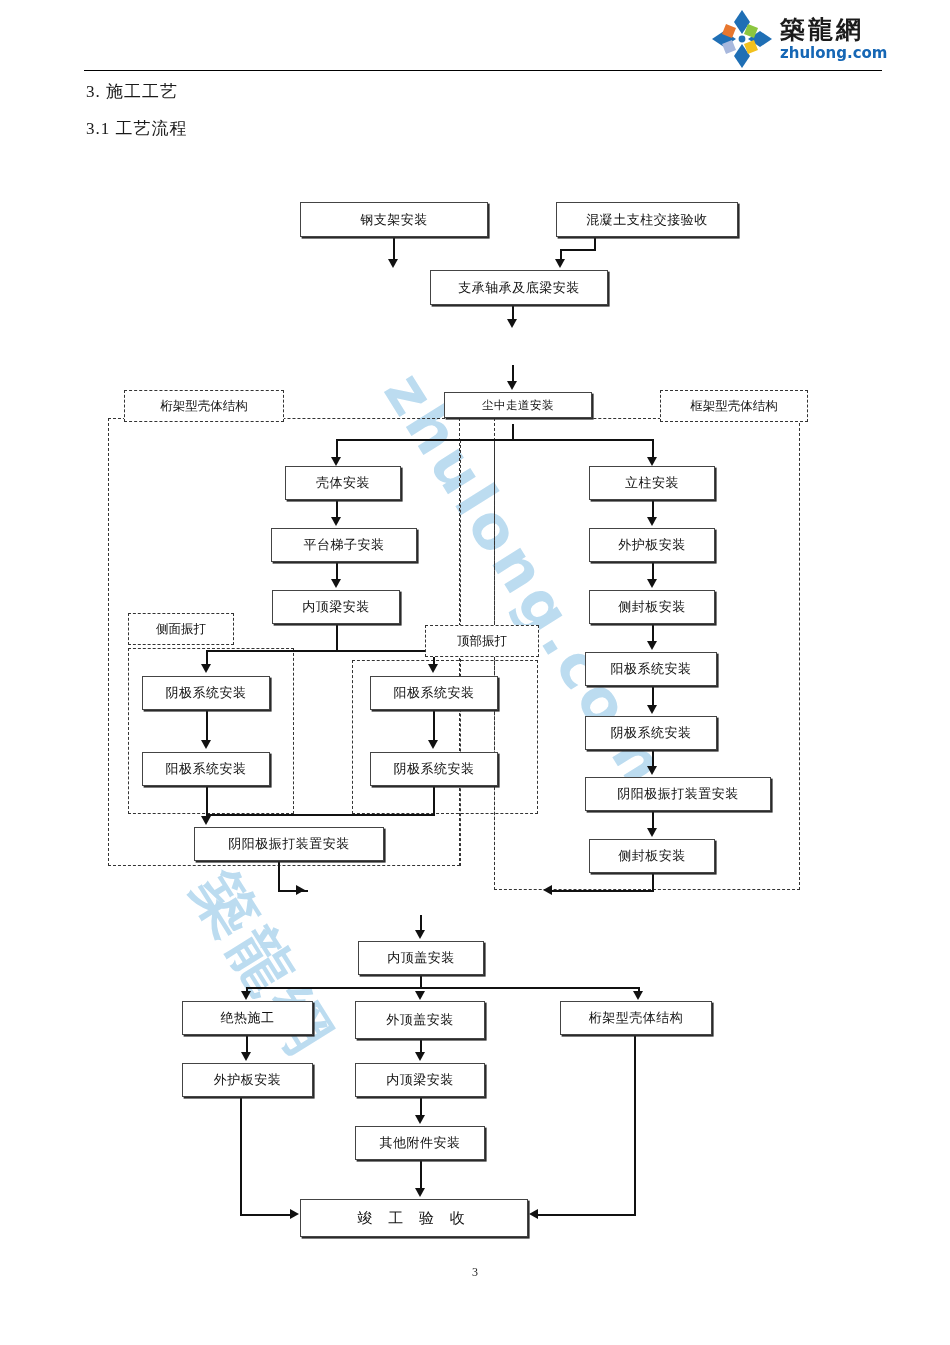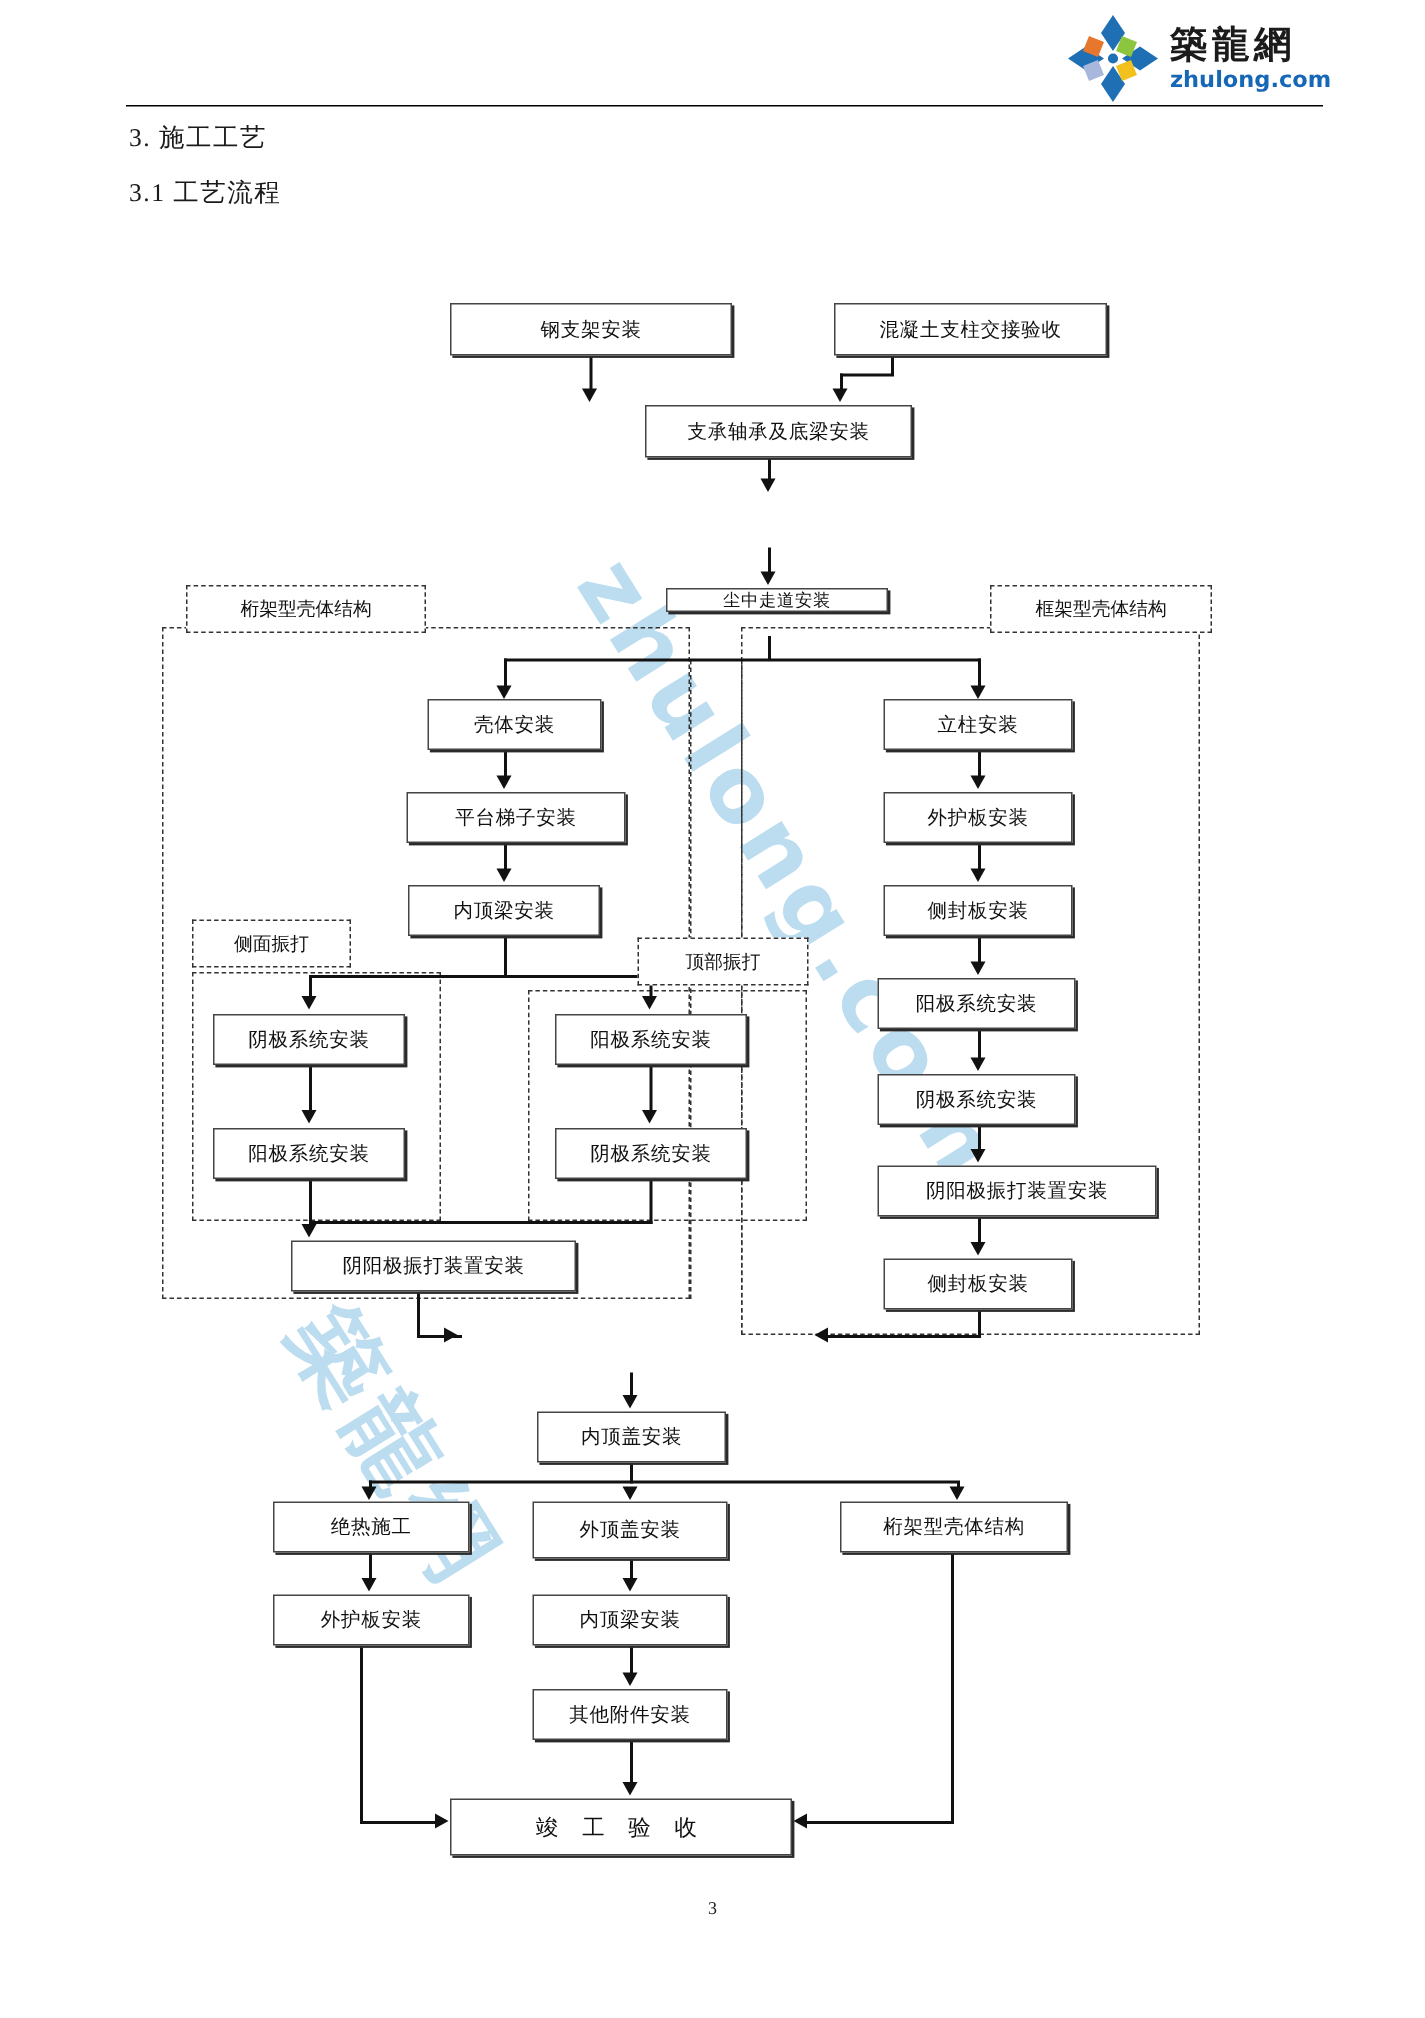--- a/index.html
+++ b/index.html
@@ -102,21 +102,21 @@
     <div class="rlabel" style="left:660px;top:390px;width:148px;height:32px;">框架型壳体结构</div>
 
     <div class="region dashed" style="left:128px;top:648px;width:166px;height:166px;"></div>
     <div class="region dashed" style="left:352px;top:660px;width:186px;height:154px;"></div>
     <div class="rlabel" style="left:128px;top:613px;width:106px;height:32px;">侧面振打</div>
     <div class="rlabel" style="left:425px;top:625px;width:114px;height:32px;">顶部振打</div>
 
     <div class="node" style="left:556px;top:202px;width:182px;height:35px;">混凝土支柱交接验收</div>
     <div class="node" style="left:300px;top:202px;width:188px;height:35px;">钢支架安装</div>
     <div class="node" style="left:430px;top:270px;width:178px;height:35px;">支承轴承及底梁安装</div>
-    <div class="node small" style="left:444px;top:392px;width:148px;height:16px;">尘中走道安装</div>
+    <div class="node small" style="left:444px;top:392px;width:148px;height:26px;">尘中走道安装</div>
 
     <div class="node" style="left:285px;top:466px;width:116px;height:34px;">壳体安装</div>
     <div class="node" style="left:271px;top:528px;width:146px;height:34px;">平台梯子安装</div>
     <div class="node" style="left:272px;top:590px;width:128px;height:34px;">内顶梁安装</div>
 
     <div class="node" style="left:142px;top:676px;width:128px;height:34px;">阴极系统安装</div>
     <div class="node" style="left:142px;top:752px;width:128px;height:34px;">阳极系统安装</div>
     <div class="node" style="left:370px;top:676px;width:128px;height:34px;">阳极系统安装</div>
     <div class="node" style="left:370px;top:752px;width:128px;height:34px;">阴极系统安装</div>
     <div class="node" style="left:194px;top:827px;width:190px;height:34px;">阴阳极振打装置安装</div>

